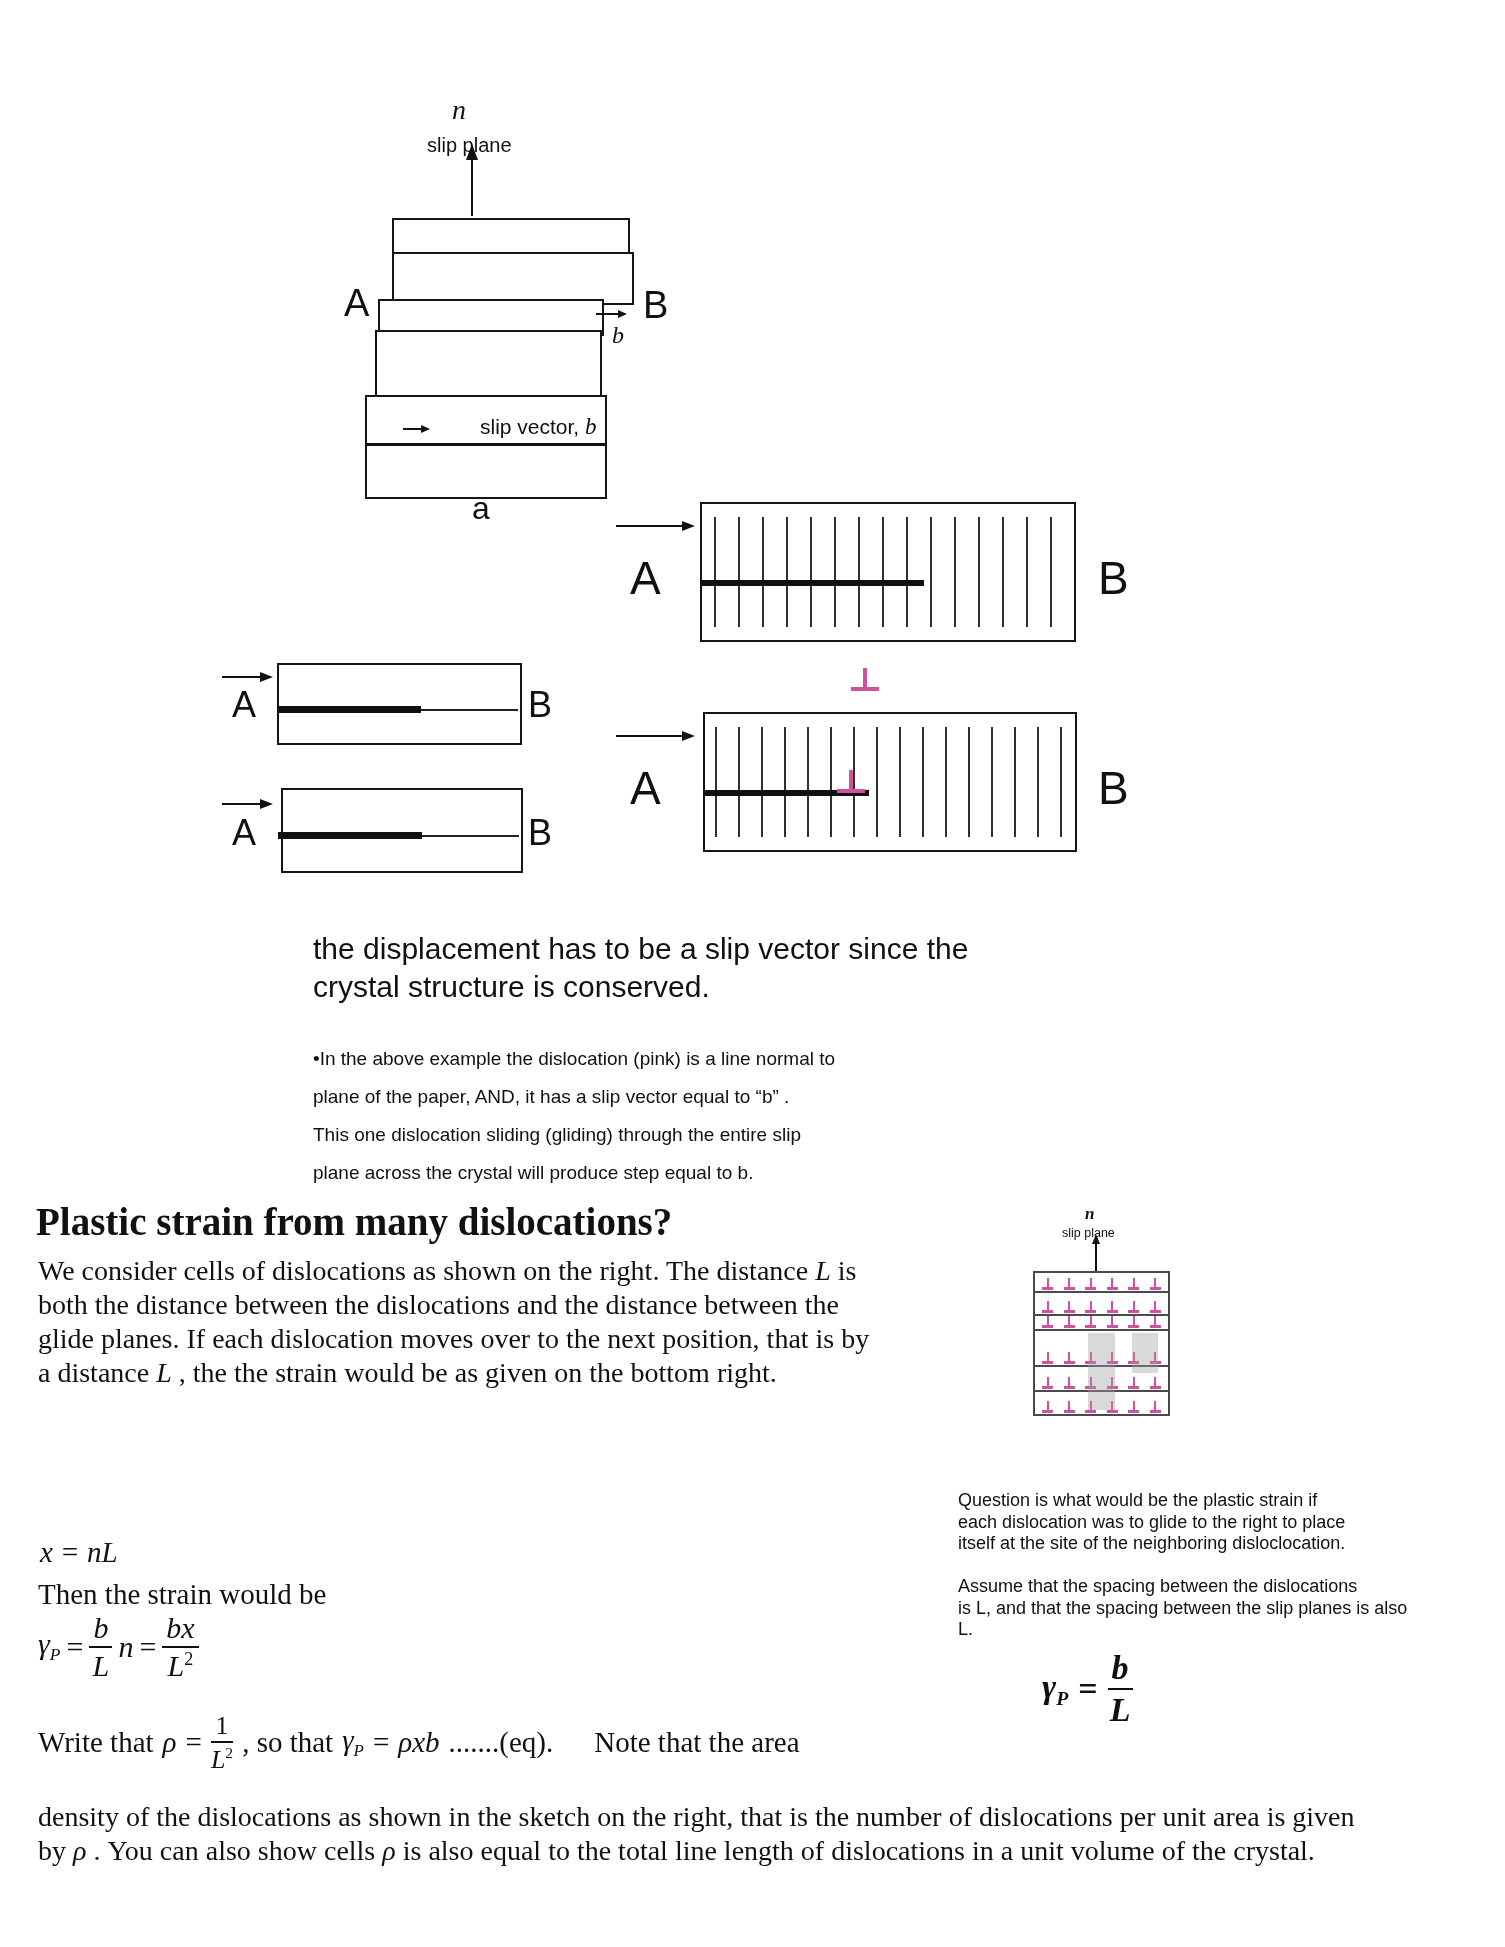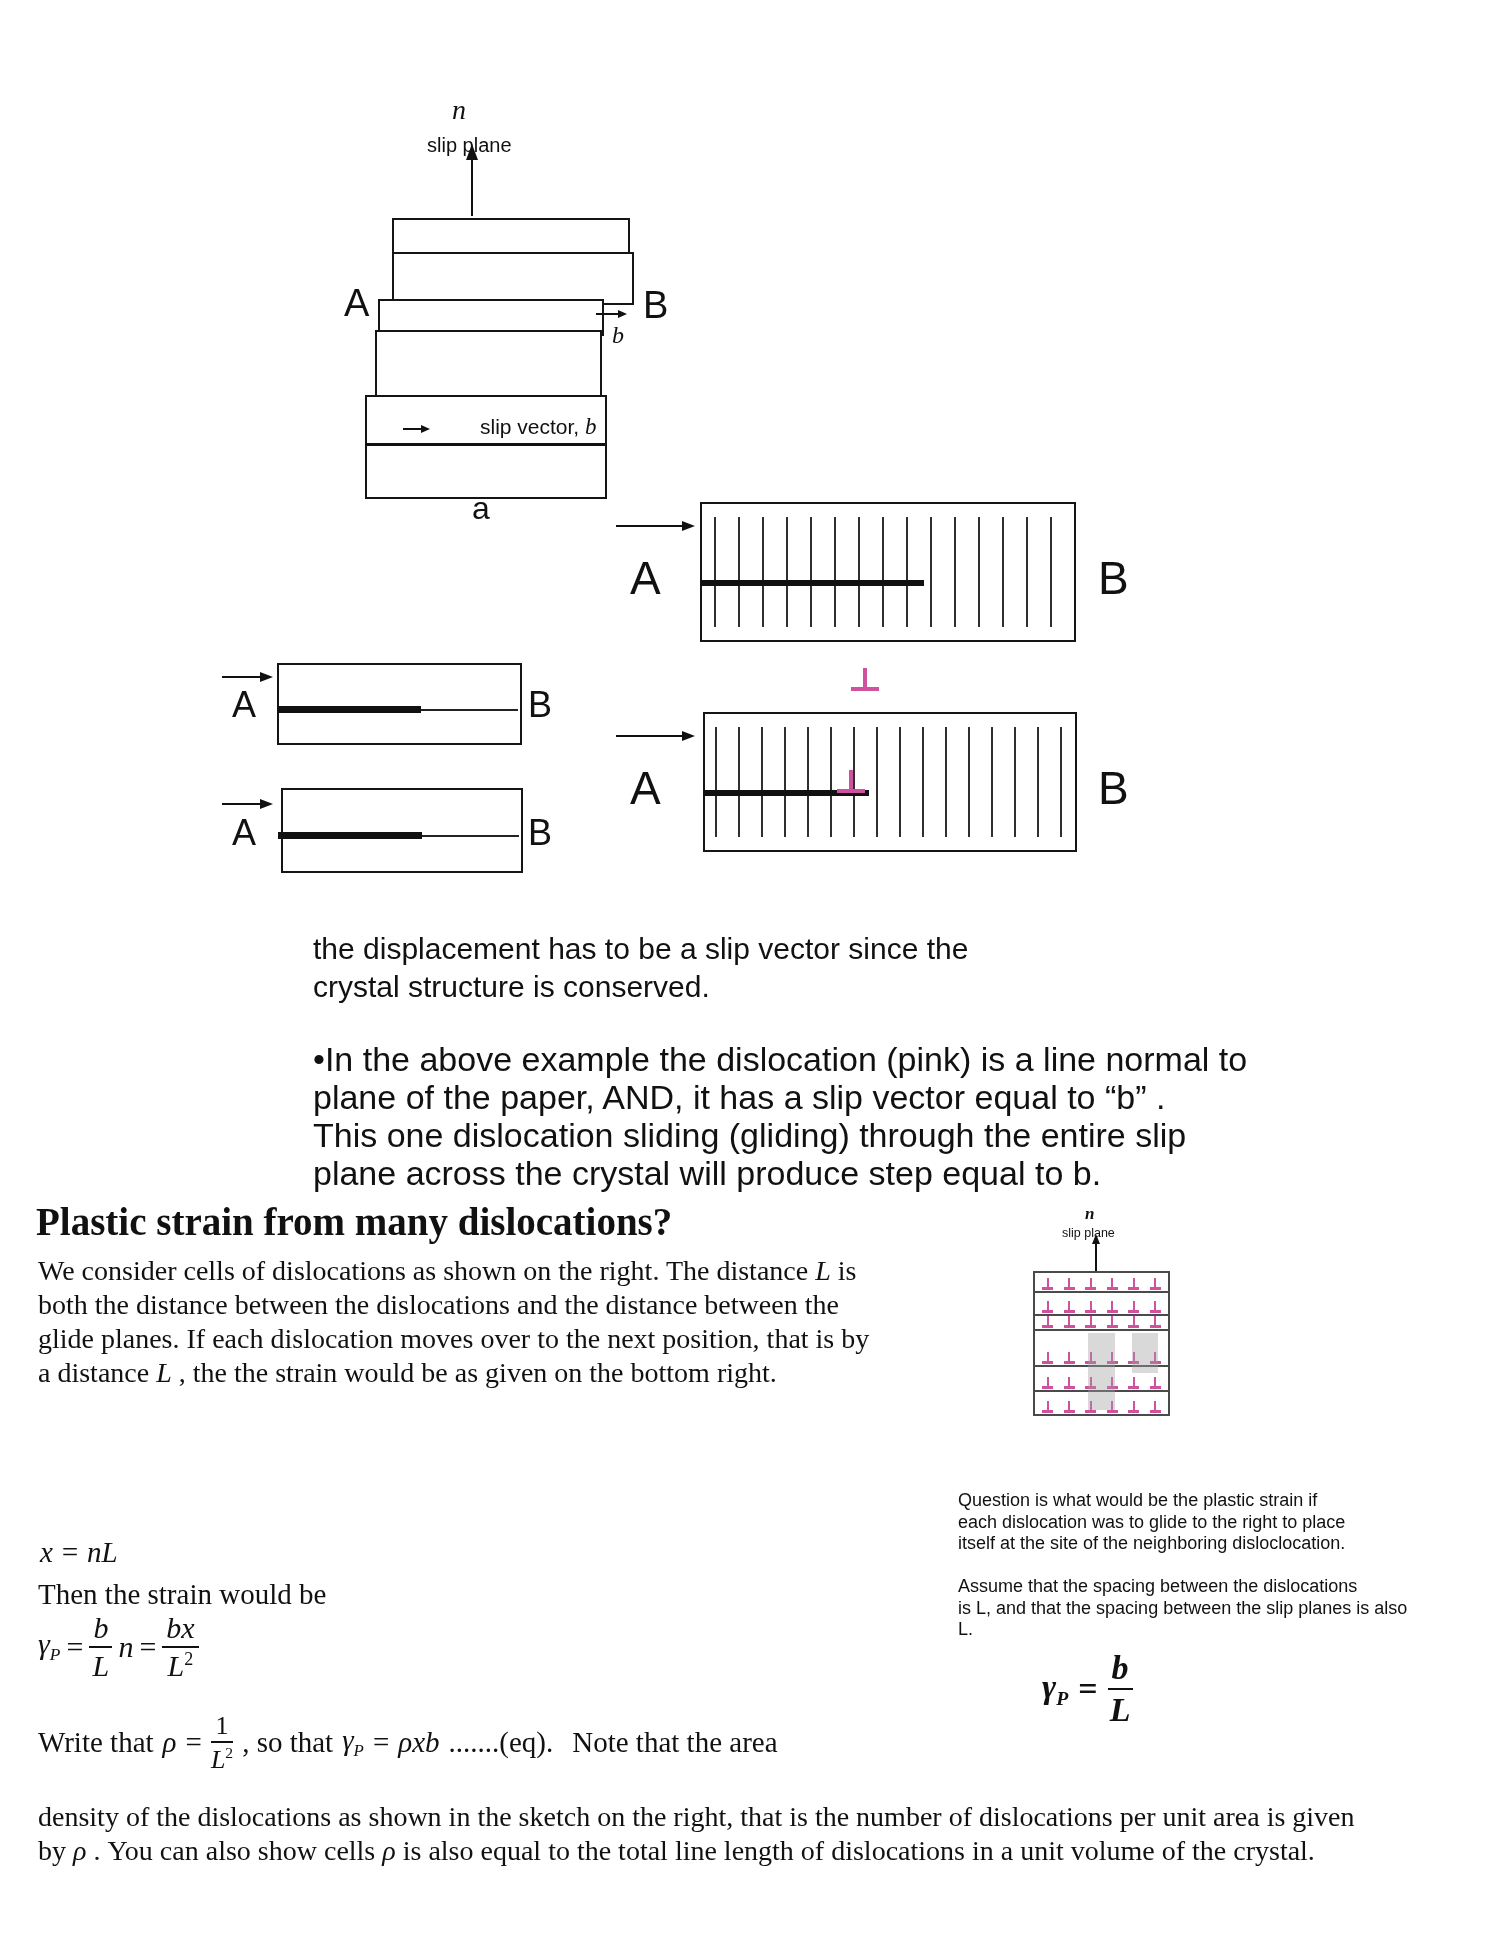--- a/index.html
+++ b/index.html
@@ -124,21 +124,21 @@
 
   <div class="arr-r" style="left:222px;top:803px;width:38px;"></div>
   <div class="lbl" style="left:232px;top:812px;font-size:36px;">A</div>
   <div class="box" style="left:281px;top:788px;width:238px;height:81px;"></div>
   <div class="thin" style="left:281px;top:835px;width:238px;height:2px;"></div>
   <div class="thick" style="left:278px;top:832px;width:144px;height:7px;"></div>
   <div class="lbl" style="left:528px;top:812px;font-size:36px;">B</div>
 
   <div class="lbl" style="left:313px;top:930px;font-size:30px;line-height:38px;">the displacement has to be a slip vector since the
 crystal structure is conserved.</div>
-  <div class="lbl" style="left:313px;top:1040px;font-size:34px;line-height:38px;">•In the above example the dislocation (pink) is a line normal to
+  <div class="lbl" style="left:313px;top:1040px;font-size:19px;line-height:38px;">•In the above example the dislocation (pink) is a line normal to
 plane of the paper, AND, it has a slip vector equal to “b” .
 This one dislocation sliding (gliding) through the entire slip
 plane across the crystal will produce step equal to b.</div>
 
   <div class="lbl serif" style="left:38px;top:1254px;font-size:28px;line-height:34px;"><span>We consider cells of dislocations as shown on the right. The distance </span><span class="it">L</span><span> is
 both the distance between the dislocations and the distance between the
 glide planes. If each dislocation moves over to the next position, that is by
 a distance </span><span class="it">L</span><span> , the the strain would be as given on the bottom right.</span></div>
 
   <div class="lbl serif" style="left:36px;top:1200px;font-size:39px;font-weight:bold;">Plastic strain from many dislocations?</div>
@@ -169,21 +169,21 @@
     <span>=</span>
     <span class="frac" style="font-size:26px;">
         <span class="num">1</span>
         <span class="den it"><span>L</span><span class="exp" style="font-style:normal;">2</span></span>
       </span>
     <span>, so that</span>
     <span><span class="it">γ</span><span class="msub">P</span></span>
     <span>=</span>
     <span class="it">ρxb</span>
     <span>.......(eq).</span>
-    <span style="margin-left:10px;">Note that the area</span>
+    <span style="margin-left:32px;">Note that the area</span>
   </div>
 
   <div class="lbl serif" style="left:38px;top:1800px;font-size:28px;line-height:34px;"><span>density of the dislocations as shown in the sketch on the right, that is the number of dislocations per unit area is given
 by </span><span class="it">ρ</span><span> . You can also show cells </span><span class="it">ρ</span><span> is also equal to the total line length of dislocations in a unit volume of the crystal.</span></div>
 
   <div class="lbl serif it" style="left:1085px;top:1204px;font-size:17px;font-weight:bold;">n⃗</div>
   <div class="lbl" style="left:1062px;top:1226px;font-size:12.5px;">slip plane</div>
   <div class="arr-up sm" style="left:1095px;top:1244px;height:28px;"></div>
 
   <div class="bands" style="left:1033px;top:1273px;width:137px;">

